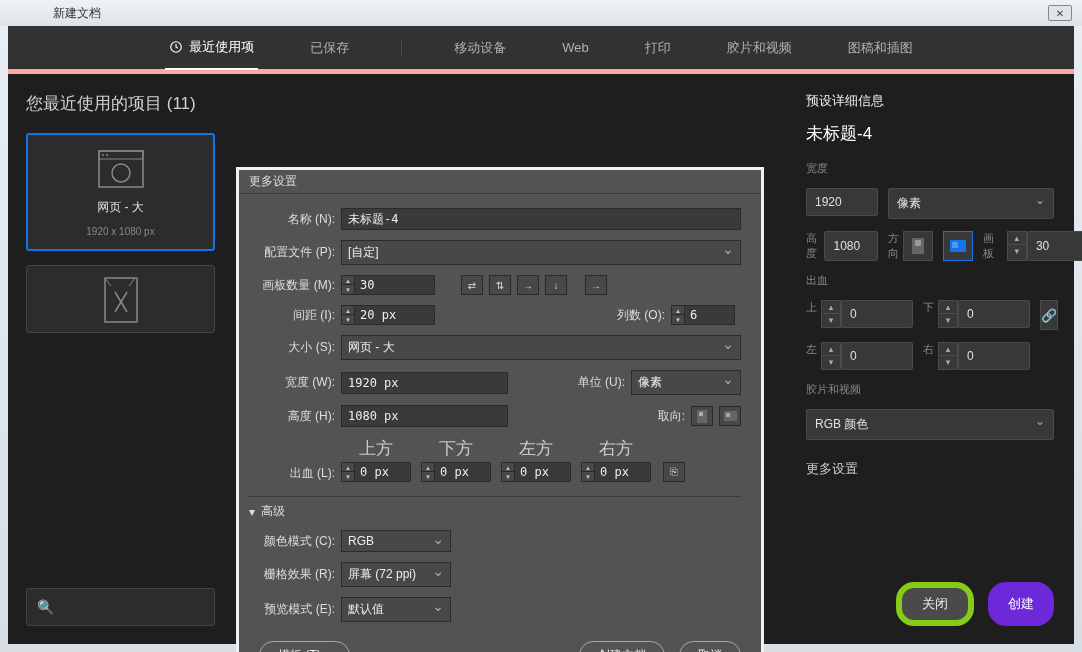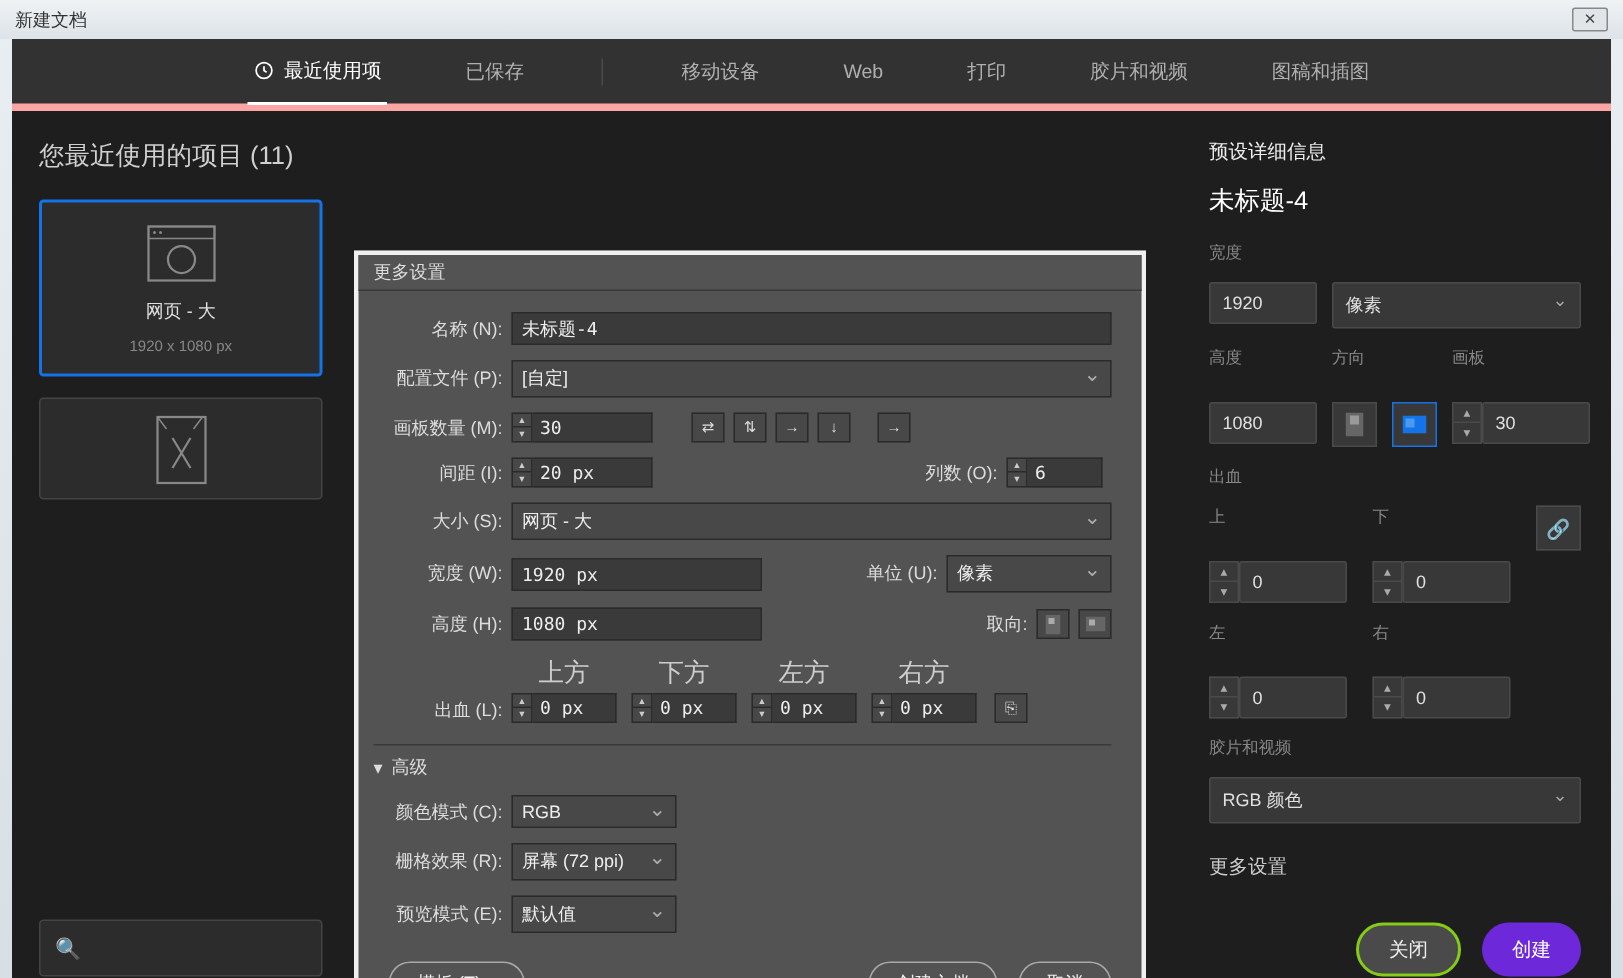--- a/index.html
+++ b/index.html
@@ -1,19 +1,19 @@
 <!DOCTYPE html>
 <html><head>
 <meta charset="utf-8">
 <style>
 * { box-sizing: border-box; margin: 0; padding: 0; font-family: "Microsoft YaHei", sans-serif; }
 body { width: 1082px; height: 652px; background: #000; overflow: hidden; }
 .window { width: 1082px; height: 652px; background: linear-gradient(to bottom, #e8eef2, #d8dfe4); position: relative; }
 .titlebar { height: 26px; background: linear-gradient(to bottom, #eef2f5, #dde3e8); display: flex; align-items: center; padding: 0 10px; justify-content: space-between; }
-.title { font-size: 12px; color: #333; }
+.title { font-size: 12px; color: #333; margin-left: 43px; }
 .close-btn { width: 24px; height: 16px; border: 1px solid #888; border-radius: 2px; display: flex; align-items: center; justify-content: center; font-size: 10px; color: #444; cursor: pointer; background: #e0e5e9; }
 .content { position: absolute; top: 26px; left: 8px; right: 8px; bottom: 8px; background: #323232; display: flex; flex-direction: column; }
 .tabs { height: 48px; display: flex; align-items: center; justify-content: center; gap: 48px; border-bottom: 5px solid #fca5a5; background: #323232; }
 .tab { color: #b0b0b0; font-size: 13px; padding: 12px 4px; cursor: pointer; display: flex; align-items: center; gap: 6px; }
 .tab.active { color: #fff; border-bottom: 2px solid #fff; }
 .tab-divider { width: 1px; height: 18px; background: #4a4a4a; }
 .main { flex: 1; display: flex; background: #1e1e1e; position: relative; }
 .left-panel { width: 225px; padding: 18px 18px; display: flex; flex-direction: column; gap: 14px; }
 .section-title { color: #d0d0d0; font-size: 17px; margin-bottom: 4px; }
 .preset-grid { display: flex; flex-direction: column; gap: 14px; }
@@ -23,36 +23,36 @@
 .preset-name { color: #e0e0e0; font-size: 12px; }
 .preset-dim { color: #888; font-size: 10px; }
 .search-row { margin-top: auto; height: 38px; border: 1px solid #444; border-radius: 3px; display: flex; align-items: center; padding: 0 10px; background: #2c2c2c; }
 .search-icon { color: #888; font-size: 14px; }
 
 .right-panel { width: 288px; padding: 18px 20px; display: flex; flex-direction: column; gap: 12px; margin-left: auto; }
 .rp-label { color: #888; font-size: 11px; }
 .rp-heading { color: #eee; font-size: 13px; }
 .rp-title { color: #fff; font-size: 17px; margin-bottom: 4px; }
 .rp-row { display: flex; gap: 10px; align-items: flex-start; }
-.rp-col { display: flex; flex-direction: column; gap: 22px; flex: 1; }
+.rp-col { display: flex; flex-direction: row; gap: 4px; flex: 1; }
 .rp-input { background: #383838; border: 1px solid #4a4a4a; color: #e0e0e0; padding: 6px 8px; font-size: 12px; border-radius: 2px; width: 100%; }
 .rp-select { background: #383838; border: 1px solid #4a4a4a; color: #e0e0e0; padding: 6px 8px; font-size: 12px; border-radius: 2px; position: relative; }
 .rp-select::after { content: "⌄"; position: absolute; right: 8px; top: 4px; color: #aaa; }
 .orient-btn { width: 30px; height: 30px; background: #383838; border: 1px solid #4a4a4a; display: flex; align-items: center; justify-content: center; cursor: pointer; }
 .orient-btn.active { border-color: #1473e6; }
 .spinner { display: flex; flex-direction: column; background: #383838; border: 1px solid #4a4a4a; width: 20px; }
 .spinner span { height: 13px; text-align: center; color: #aaa; font-size: 9px; line-height: 13px; cursor: pointer; border-bottom: 1px solid #4a4a4a; }
 .spinner span:last-child { border-bottom: none; }
 .input-spin { display: flex; width: 92px; }
 .input-spin .rp-input { flex: 1; }
 .link-btn { width: 30px; height: 30px; background: #383838; border: 1px solid #4a4a4a; display: flex; align-items: center; justify-content: center; font-size: 13px; color: #ccc; cursor: pointer; }
 .more-settings { color: #ccc; font-size: 13px; margin-top: 8px; cursor: pointer; }
 .bottom-btns { margin-top: auto; display: flex; gap: 14px; justify-content: flex-end; padding-top: 16px; }
 .btn { padding: 7px 20px; border-radius: 18px; font-size: 13px; cursor: pointer; border: none; }
-.btn-close { background: #4a4a4a; color: #eee; border: 2px solid #84cc16; }
+.btn-close { background: #4a4a4a; color: #eee; border: 6px solid #84cc16; }
 .btn-primary { background: #6d28d9; color: #fff; }
 
 .dialog { position: absolute; left: 228px; top: 93px; width: 528px; height: 524px; background: #535353; border: 3px solid #f0f0f0; z-index: 10; display: flex; flex-direction: column; }
 .dialog-title { height: 24px; padding: 0 10px; display: flex; align-items: center; color: #ddd; font-size: 12px; border-bottom: 1px solid #3a3a3a; background: #535353; }
 .dialog-body { flex: 1; padding: 14px 20px 14px 10px; display: flex; flex-direction: column; gap: 10px; overflow: hidden; }
 .form-row { display: flex; align-items: center; gap: 6px; font-size: 12px; color: #ddd; }
 .form-label { width: 86px; text-align: right; }
 .form-input { flex: 1; background: #3a3a3a; border: 1px solid #2a2a2a; color: #eee; padding: 3px 6px; font-size: 12px; font-family: monospace; }
 .form-select { flex: 1; background: #484848; border: 1px solid #2a2a2a; color: #eee; padding: 3px 6px; font-size: 12px; position: relative; display: flex; align-items: center; }
 .form-select::after { content: "⌄"; position: absolute; right: 6px; color: #aaa; font-size: 14px; top: 0px; }

